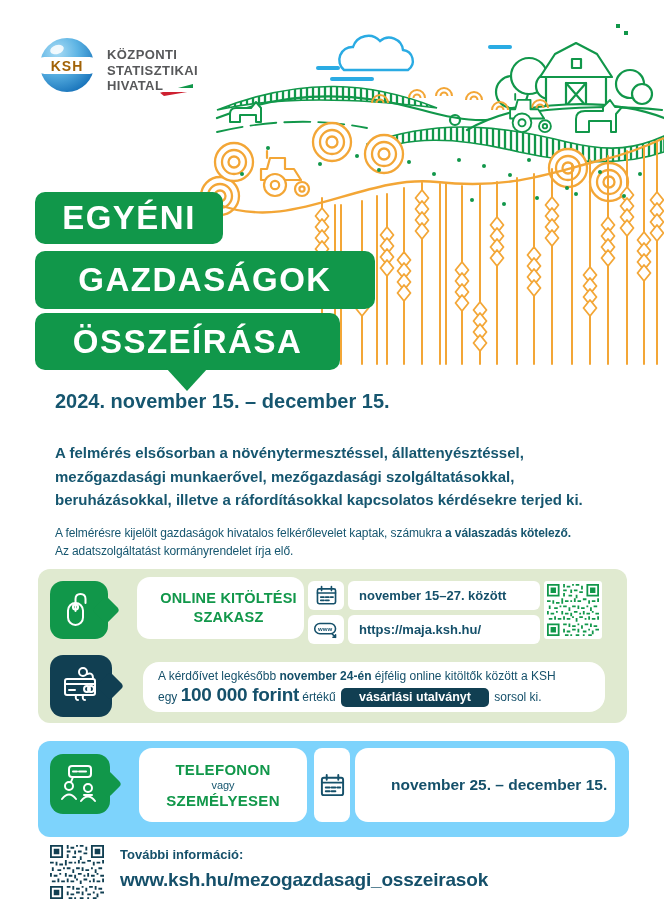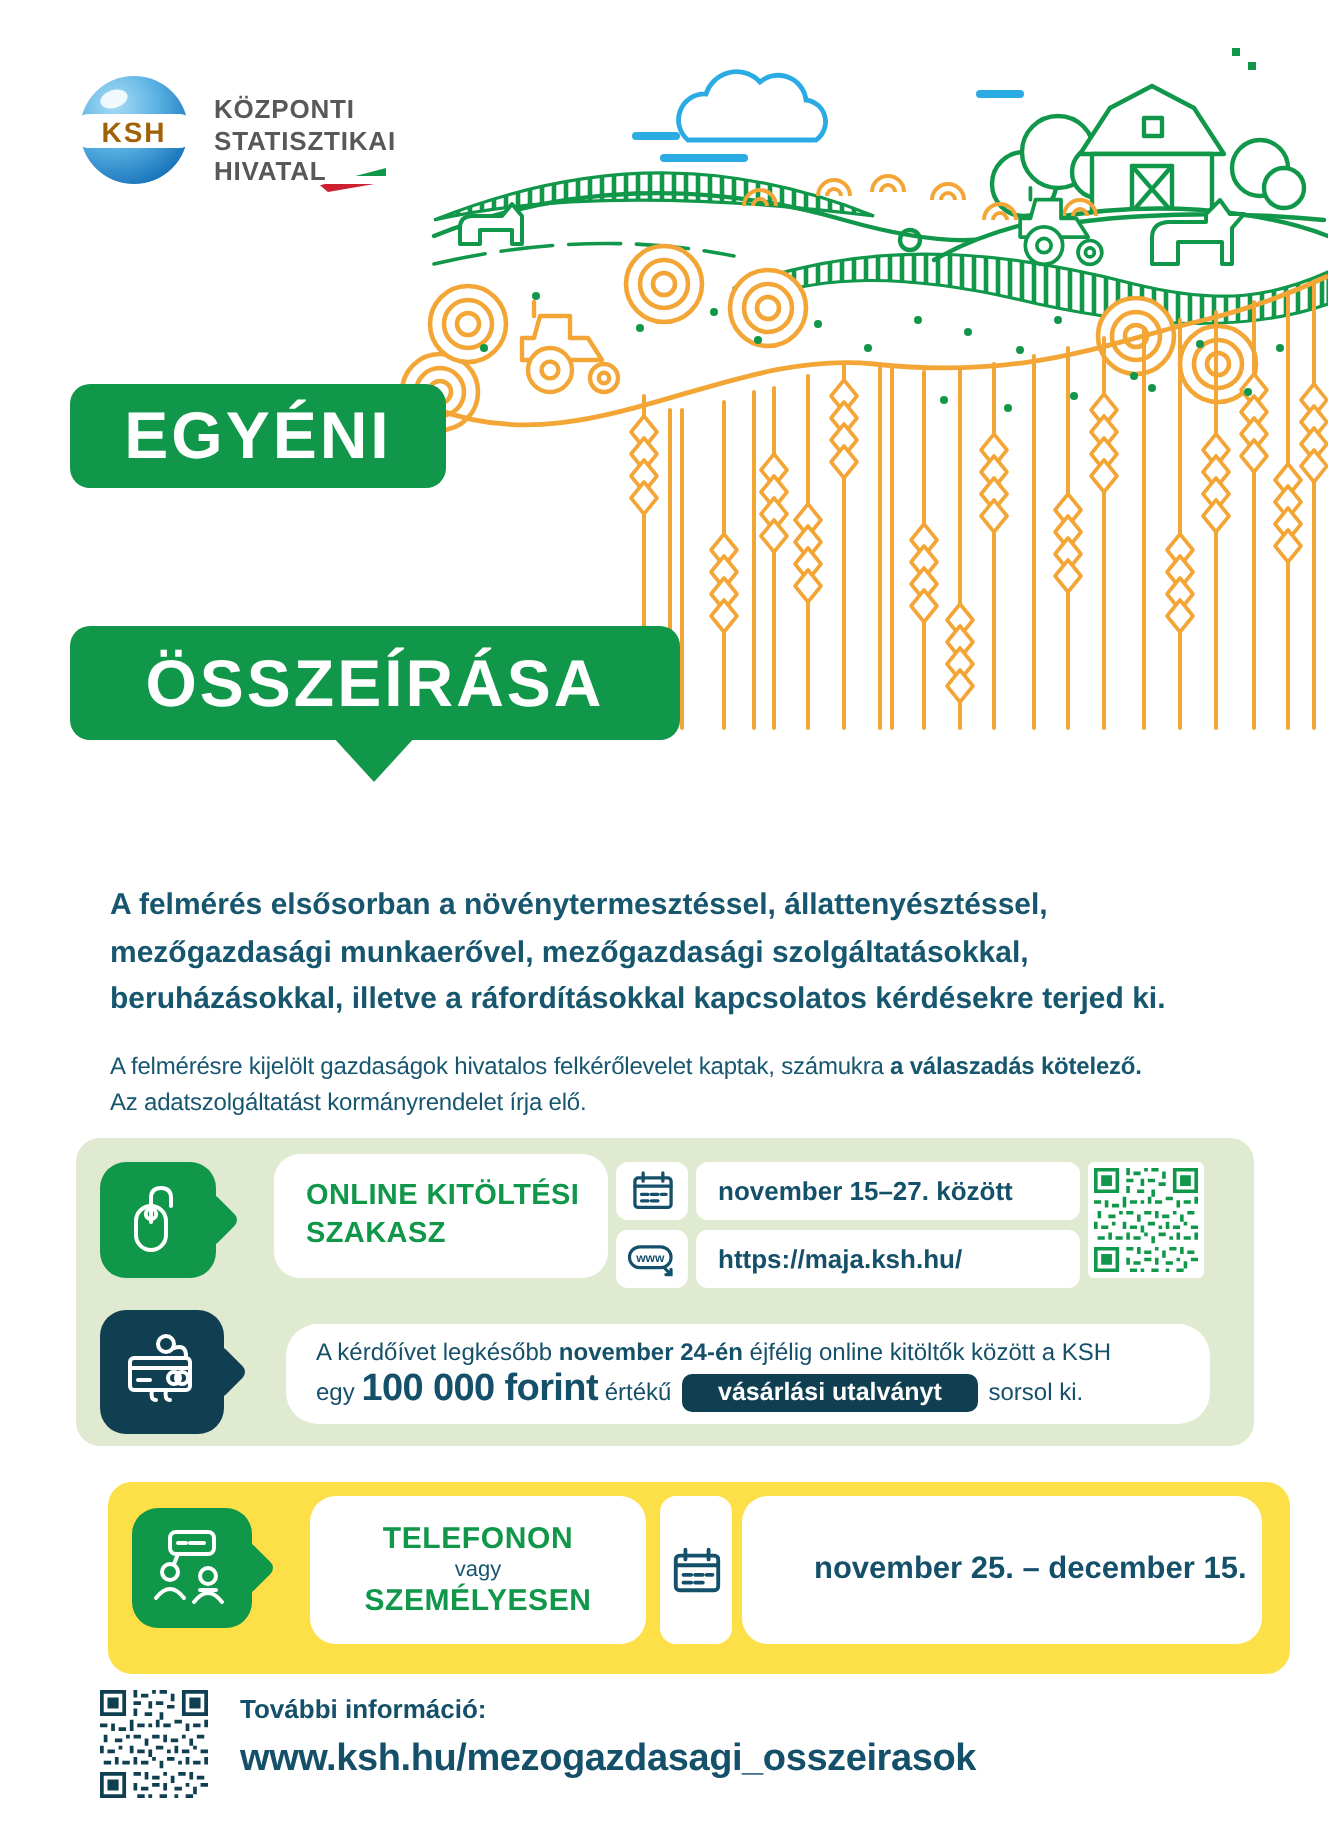--- a/index.html
+++ b/index.html
@@ -30,32 +30,32 @@
      border-left:21px solid transparent;border-right:21px solid transparent;border-top:23px solid #11974a;}
 
   
   .date-line{left:55px;top:390px;font-size:20px;font-weight:bold;color:#16566f;z-index:3;}
   .lead{left:55px;top:441px;width:575px;font-size:15px;font-weight:bold;color:#16566f;line-height:1.58;z-index:3;}
   .note{left:55px;top:524px;width:585px;font-size:12px;color:#16566f;line-height:1.5;letter-spacing:-.1px;z-index:3;}
 
   
   .panel{border-radius:12px;z-index:2;}
   .panel-online{left:38px;top:569px;width:589px;height:154px;background:#e0ead0;}
-  .panel-phone{left:38px;top:741px;width:591px;height:96px;background:#fde047;margin-left:16px;}
+  .panel-phone{left:38px;top:741px;width:591px;height:96px;background:#7dd3fc;}
 
   .tag{border-radius:13px;}
   .tag::after{content:"";position:absolute;left:100%;top:50%;width:20px;height:20px;margin-left:-12px;
      border-radius:4px;transform:translateY(-50%) rotate(45deg);background:inherit;}
   .tag-green{background:#11974a;}
   .tag-teal{background:#113f52;}
   .tag svg{position:absolute;left:50%;top:50%;transform:translate(-50%,-50%);}
 
   .white-box{background:#fff;border-radius:13px;}
   .online-label{left:99px;top:8px;width:167px;height:62px;display:flex;flex-direction:column;justify-content:center;
-     padding-left:16px;box-sizing:border-box;color:#11974a;font-weight:bold;font-size:14.5px;line-height:1.3;letter-spacing:.2px;}
+     padding-left:16px;box-sizing:border-box;color:#11974a;font-weight:bold;font-size:14.5px;line-height:1.3;letter-spacing:.2px;align-items:center;}
   .mini-box{border-radius:6px;display:flex;align-items:center;justify-content:center;}
   .row-icon1{left:270px;top:12px;width:36px;height:29px;}
   .row-icon2{left:270px;top:46px;width:36px;height:29px;}
   .row-text1{left:310px;top:12px;width:192px;height:29px;}
   .row-text2{left:310px;top:46px;width:192px;height:29px;}
   .row-text{justify-content:flex-start;padding-left:11px;box-sizing:border-box;
      color:#15506a;font-weight:bold;font-size:13px;}
 
   .qr{background:#fff;padding:3px;border-radius:3px;}
   .qr-online{left:506px;top:12px;width:52px;height:52px;color:#11974a;}
@@ -236,23 +236,25 @@
     <div class="logo-band">KSH</div>
   </div>
   <div class="abs logo-org">
     <div>KÖZPONTI</div>
     <div>STATISZTIKAI</div>
     <div>HIVATAL</div>
   </div>
   <div class="abs logo-flag"></div>
 
   <div class="abs title-box tb1">EGYÉNI</div>
+  <div class="abs title-box tb2">GAZDASÁGOK</div>
   <div class="abs title-box tb3">ÖSSZEÍRÁSA</div>
   <div class="abs title-tail"></div>
 
+  <div class="abs date-line">2024. november 15. – december 15.</div>
   <div class="abs lead">A felmérés elsősorban a növénytermesztéssel, állattenyésztéssel, mezőgazdasági munkaerővel, mezőgazdasági szolgáltatásokkal, beruházásokkal, illetve a ráfordításokkal kapcsolatos kérdésekre terjed ki.</div>
   <div class="abs note">
     <div><span>A felmérésre kijelölt gazdaságok hivatalos felkérőlevelet kaptak, számukra </span><b>a válaszadás kötelező.</b></div>
     <div>Az adatszolgáltatást kormányrendelet írja elő.</div>
   </div>
 
   <div class="abs panel panel-online">
     <div class="abs tag tag-green" style="left:12px;top:12px;width:58px;height:58px;">
       <svg width="36" height="40" viewBox="0 0 36 40">
         <g stroke="#fff" stroke-width="2" fill="none" stroke-linecap="round">

